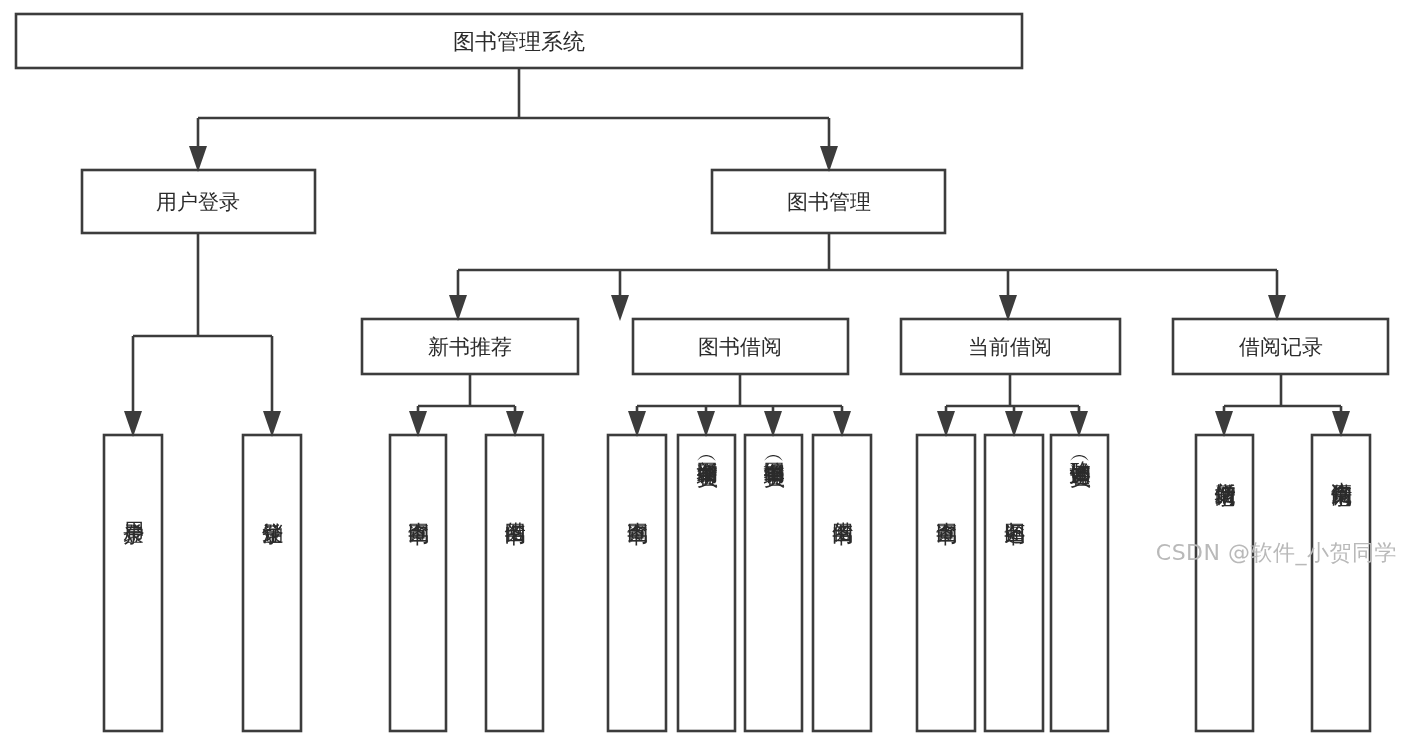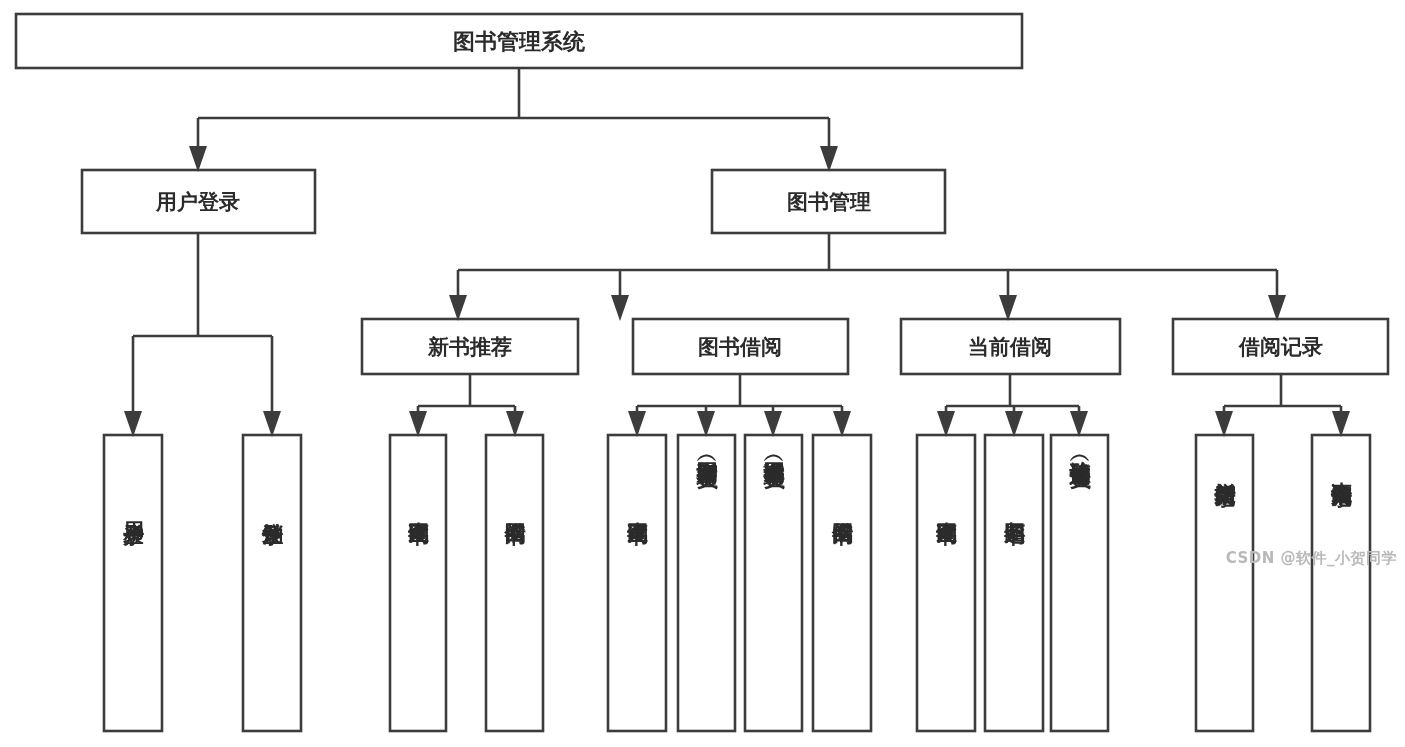--- a/index.html
+++ b/index.html
@@ -12,21 +12,20 @@
     width: 1405px;
     height: 747px;
     overflow: hidden;
     font-family: "DejaVu Sans", "Liberation Sans", sans-serif;
   }
   #diagram-root {
     position: relative;
     width: 1405px;
     height: 573px;
     background: #ffffff;
-    font-weight: bold;
   }
   svg.flow {
     position: absolute;
     top: 0;
     left: 0;
     width: 1405px;
     height: 747px;
     display: block;
   }
   .node-rect {
@@ -75,21 +74,21 @@
     text-orientation: upright;
     letter-spacing: 1px;
     white-space: nowrap;
     text-align: start;
   }
   .watermark {
     position: absolute;
     right: 8px;
     bottom: 5px;
     font-family: "DejaVu Sans", "Liberation Sans", sans-serif;
-    font-size: 15px;
+    font-size: 22px;
     color: #b9b9b9;
     letter-spacing: 0.5px;
     white-space: nowrap;
   }
 </style>
 </head>
 <body>
 
 <div id="diagram-root">
 

